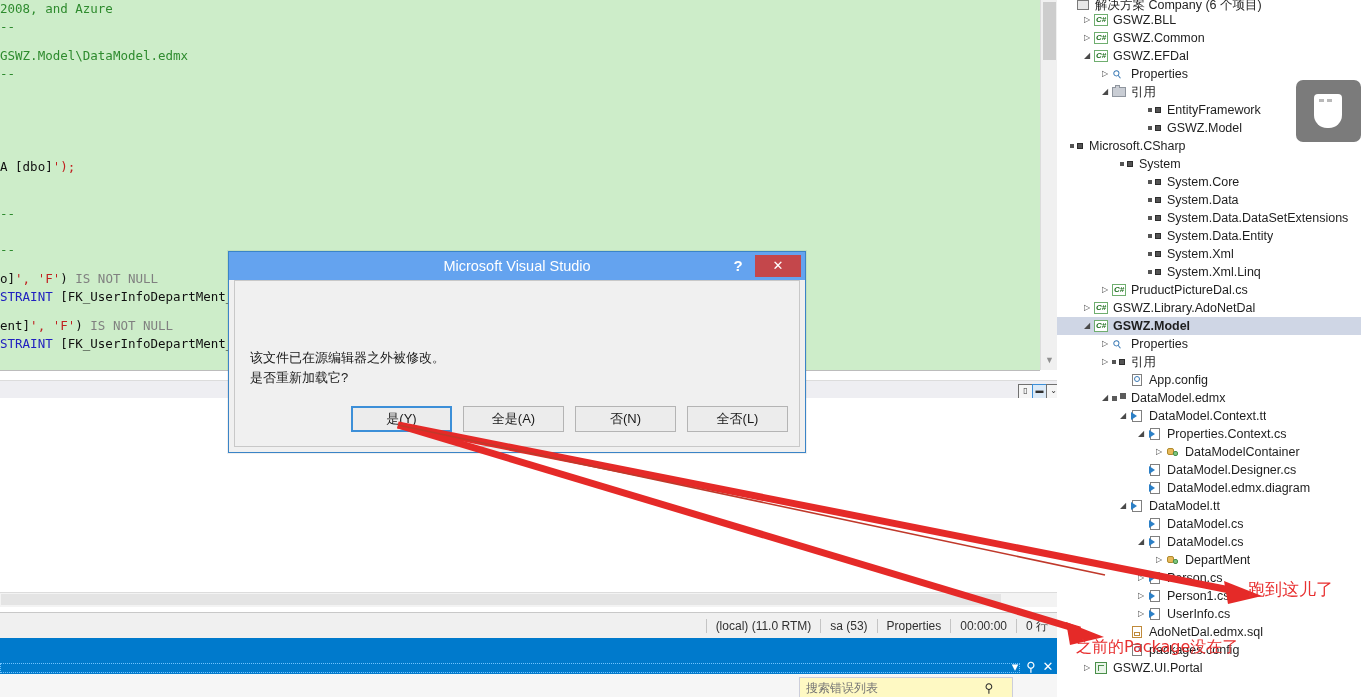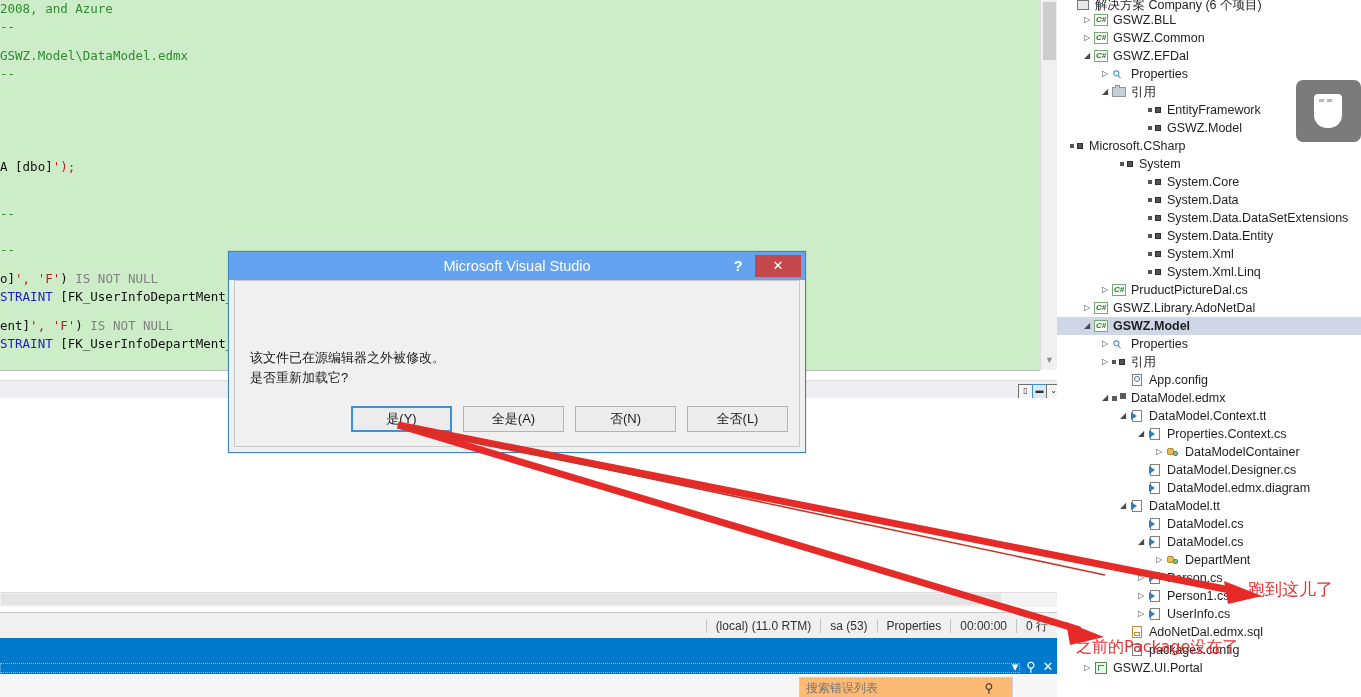--- a/index.html
+++ b/index.html
@@ -106,21 +106,21 @@
   }
   #dock-chevron{left:1008px;}
   #dock-pin{left:1024px;}
   #dock-close{left:1041px;}
   #dock-body{
     position:absolute;left:0;top:36px;width:1057px;height:23px;
     background:#f6f6f6;border-bottom:1px solid #dcdcdc;
   }
   #dock-search{
     position:absolute;right:44px;top:3px;width:212px;height:19px;
-    background:#fdba74;border:1px solid #cccedb;
+    background:#fef9c3;border:1px solid #cccedb;
     display:flex;align-items:center;
   }
   #dock-search-input{
     border:none;outline:none;background:transparent;
     font-family:"Liberation Sans","DejaVu Sans",sans-serif;font-size:12px;
     color:#6d6d6d;padding-left:6px;width:170px;height:17px;
   }
   #dock-search-icon{
     width:22px;text-align:center;color:#2b2b2b;font-size:12px;
   }

